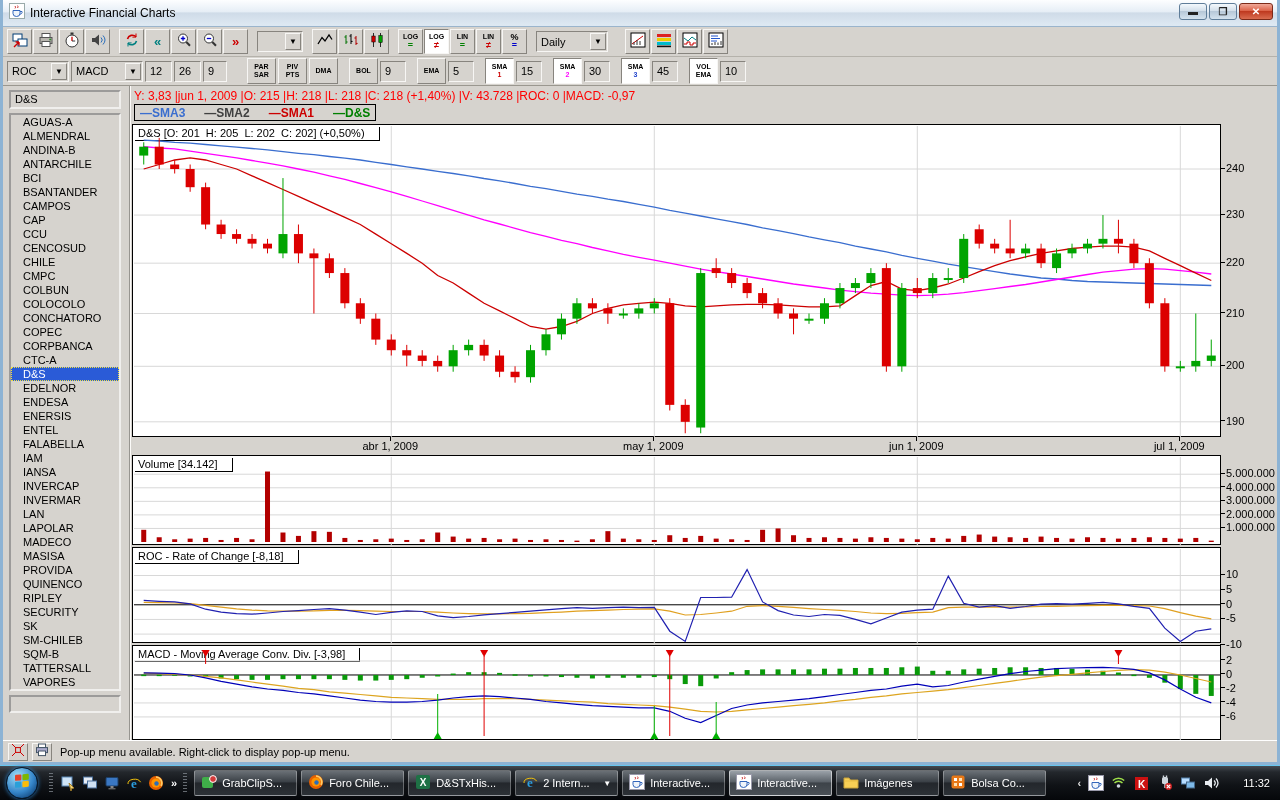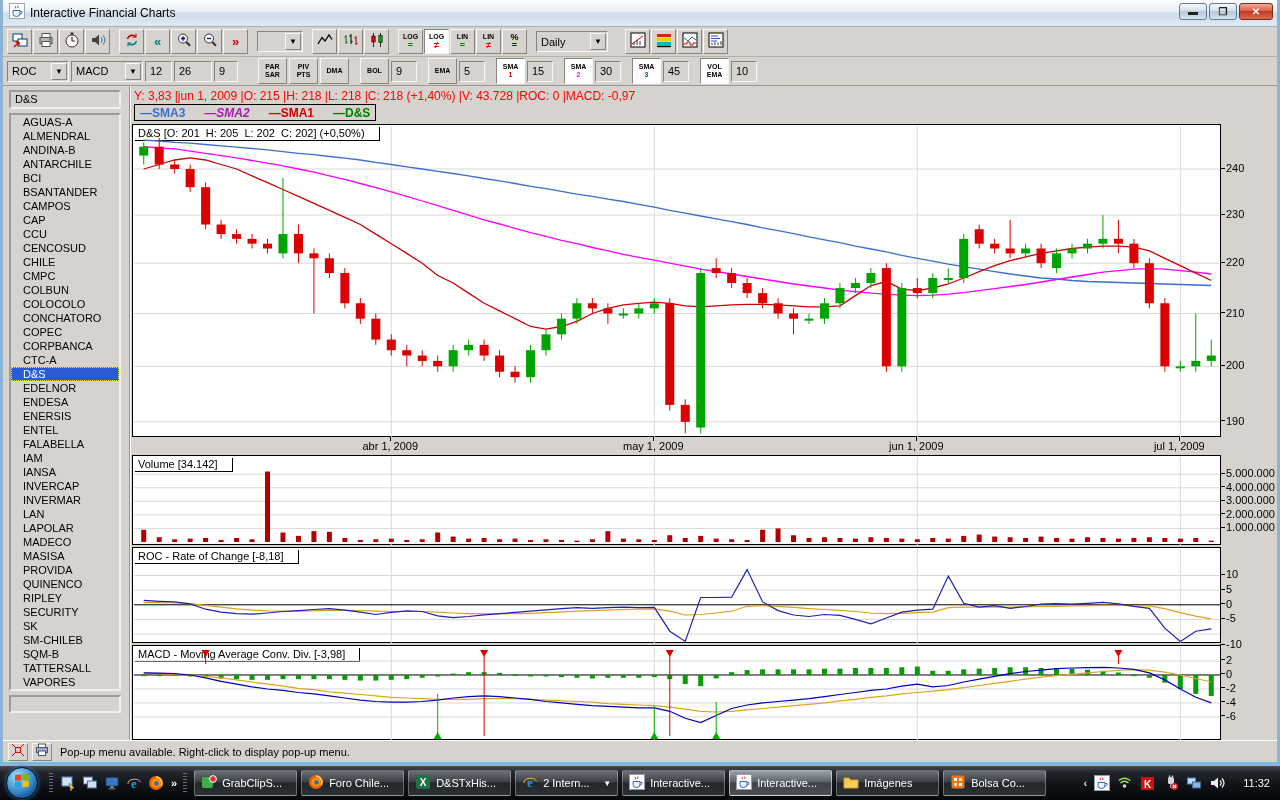--- a/index.html
+++ b/index.html
@@ -86,21 +86,21 @@
   .taskbtns { display:flex; align-items:center; gap:4px; flex:1; padding:0 4px; overflow:hidden;}
   .task-btn { width:103px; height:26px; border-radius:2px; border:1px solid rgba(255,255,255,.3);
     background:linear-gradient(#6a7076,#3a4046 45%,#23272c 50%,#2c3136); color:#fff; font-size:11px;
     display:flex; align-items:center; gap:5px; padding:0 6px; flex:none; }
   .task-btn.active { background:linear-gradient(#9aa1a8,#5c636a 45%,#3d4349 50%,#4a5056); border-color:rgba(255,255,255,.55);}
   .task-btn .lbl { white-space:nowrap; overflow:hidden; }
   .task-btn .drop { margin-left:auto; font-size:8px; }
   .tray { display:flex; align-items:center; gap:6px; padding:0 10px 0 4px; flex:none; }
   .tray-chev { color:#ddd; font-size:11px; font-weight:bold; }
   .tray-icon { width:17px; height:17px; display:flex; align-items:center; justify-content:center; }
-  .clock { color:#fff; font-size:11px; margin-left:12px; text-shadow:0 1px 1px #000; }
+  .clock { color:#fff; font-size:11px; margin-left:18px; text-shadow:0 1px 1px #000; }
 </style>
 </head>
 <body>
 
 <div class="screen">
   <div class="app-window">
 
     <div class="titlebar">
       <span>
         <svg width="16" height="16">
@@ -277,21 +277,21 @@
     <div class="toolbar toolbar-ind">
       <div class="combo" style="width:62px;">
           <span class="ctext">ROC</span>
           <span class="carrow">▼</span>
         </div>
       <div class="combo" style="width:72px;">
           <span class="ctext">MACD</span>
           <span class="carrow">▼</span>
         </div>
       <div class="field" style="width:27px;">12</div>
-      <div class="field" style="width:38px;">26</div>
+      <div class="field" style="width:27px;">26</div>
       <div class="field" style="width:24px;">9</div>
       <div class="tsep"></div>
         <div class="tsep"></div>
       <div class="tbtn ibtn">
           <span class="l1">PAR</span>
           <span class="l1">SAR</span>
         </div>
       <div class="tbtn ibtn">
           <span class="l1">PIV</span>
           <span class="l1">PTS</span>
@@ -382,21 +382,21 @@
             <div class="stock-item">VAPORES</div>
           </div>
         <div class="bottom-field"></div>
       </div>
       <div class="v-sep"></div>
 
       <div class="chart-region">
         <div class="info-line" style="color: rgb(255, 0, 0);">Y: 3,83 |jun 1, 2009 |O: 215 |H: 218 |L: 218 |C: 218 (+1,40%) |V: 43.728 |ROC: 0 |MACD: -0,97</div>
         <div class="legend" id="legend">
             <span style="color: rgb(58, 110, 207);"><span class="dash">—</span><span>SMA3</span></span>
-            <span style="color: #a21caf; font-style: italic;"><span class="dash">—</span><span>SMA2</span></span>
+            <span style="color: #404040;"><span class="dash">—</span><span>SMA2</span></span>
             <span style="color: rgb(204, 0, 0);"><span class="dash">—</span><span>SMA1</span></span>
             <span style="color: rgb(0, 128, 0);"><span class="dash">—</span><span>D&amp;S</span></span>
           </div>
 
         <div class="panel" id="mainPanel" style="top:38px; height:313px;">
           <div class="panel-title">D&amp;S [O: 201  H: 205  L: 202  C: 202] (+0,50%)</div>
         <svg width="1089" height="313" style="position: absolute; left: 0px; top: 0px;">
               <line x1="1" y1="44.00973487876612" x2="1087" y2="44.00973487876612" stroke="#d8d8d8"></line>
               <line x1="1" y1="90.0663678941427" x2="1087" y2="90.0663678941427" stroke="#d8d8d8"></line>
               <line x1="1" y1="138.17062221058654" x2="1087" y2="138.17062221058654" stroke="#d8d8d8"></line>

